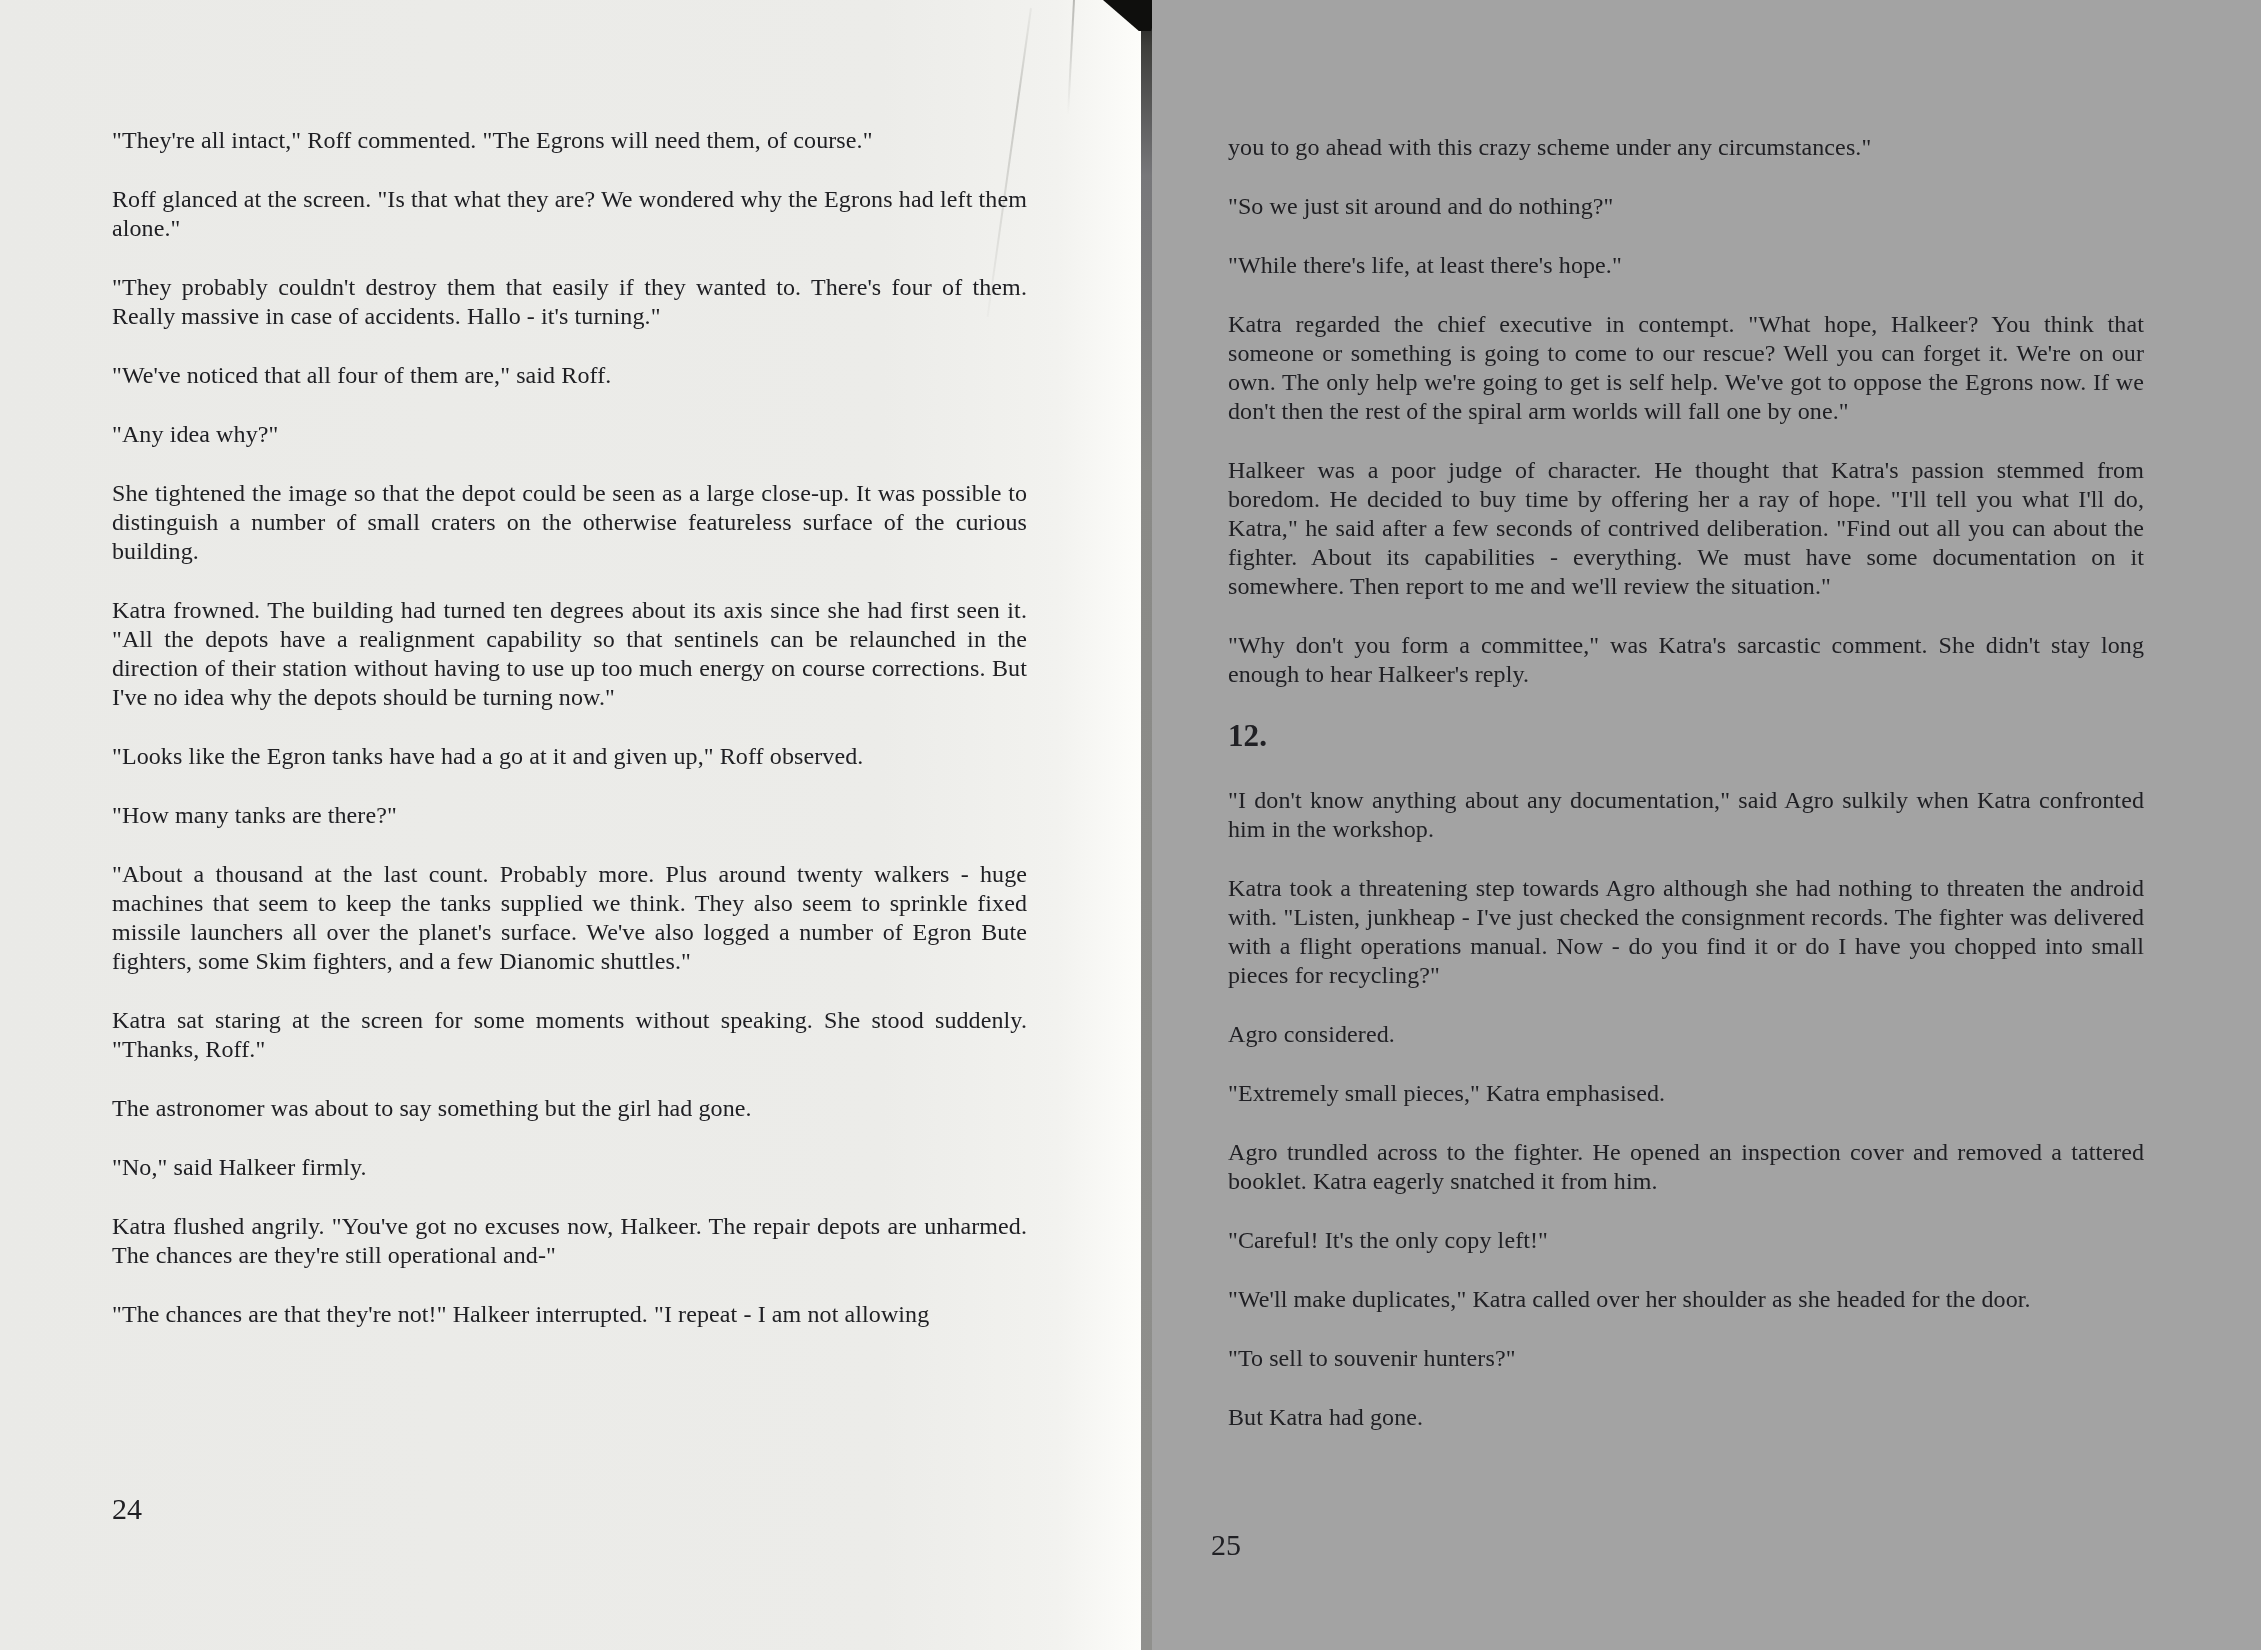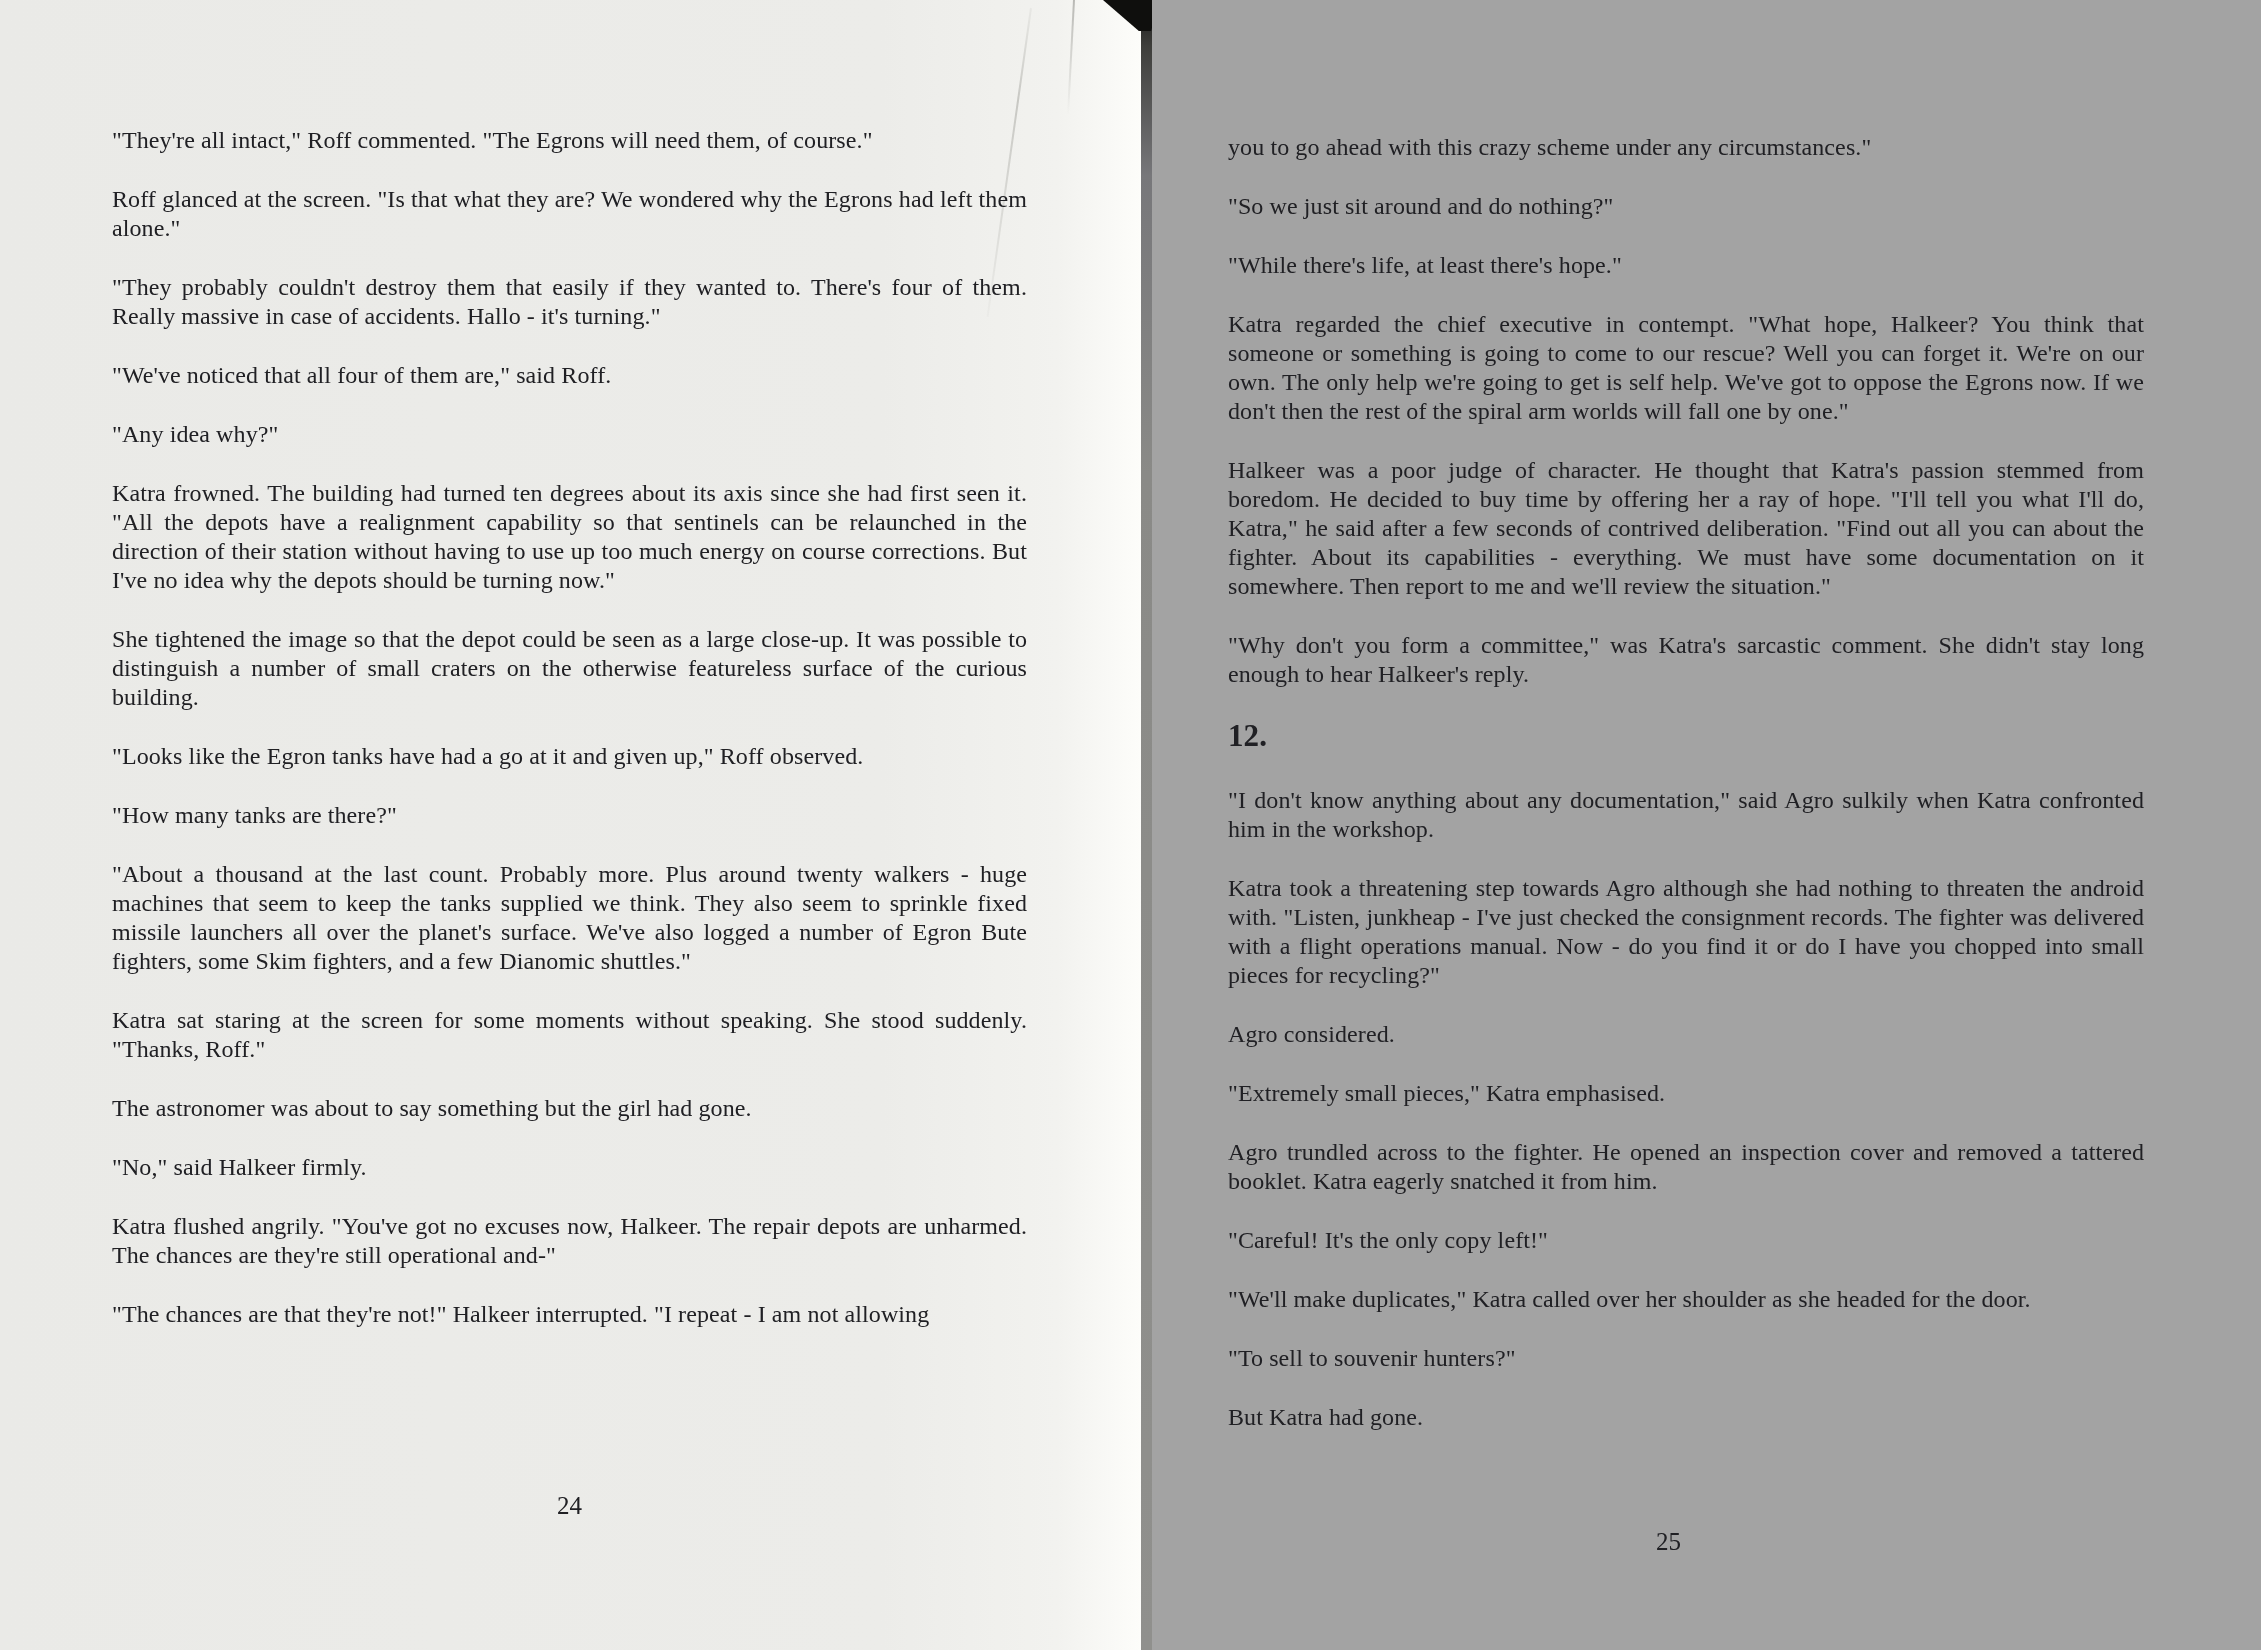--- a/index.html
+++ b/index.html
@@ -53,42 +53,42 @@
   .chapter-heading {
     font-size: 31px;
     line-height: 33px;
     font-weight: bold;
     margin: 13.5px 0 34px 0;
     text-align: left;
   }
   .page-number {
     position: absolute;
     width: 915px;
-    text-align: center;
-    font-size: 25px;
+    text-align: left;
+    font-size: 30px;
     font-family: Liberation Serif, serif;
   }
   .pn-left  { left: 112px;  top: 1492px; }
 </style>
 </head>
 <body>
 
 <div class="canvas">
 
   <div class="page page-left">
     <div class="crease-1"></div>
     <div class="crease-2"></div>
     <div class="text-column col-left">
         <p class="para">"They're all intact," Roff commented. "The Egrons will need them, of course."</p>
         <p class="para">Roff glanced at the screen. "Is that what they are? We wondered why the Egrons had left them alone."</p>
         <p class="para">"They probably couldn't destroy them that easily if they wanted to. There's four of them. Really massive in case of accidents. Hallo - it's turning."</p>
         <p class="para">"We've noticed that all four of them are," said Roff.</p>
         <p class="para">"Any idea why?"</p>
+        <p class="para">She tightened the image so that the depot could be seen as a large close-up. It was possible to distinguish a number of small craters on the otherwise featureless surface of the curious building.</p>
         <p class="para">Katra frowned. The building had turned ten degrees about its axis since she had first seen it. "All the depots have a realignment capability so that sentinels can be relaunched in the direction of their station without having to use up too much energy on course corrections. But I've no idea why the depots should be turning now."</p>
-        <p class="para">She tightened the image so that the depot could be seen as a large close-up. It was possible to distinguish a number of small craters on the otherwise featureless surface of the curious building.</p>
         <p class="para">"Looks like the Egron tanks have had a go at it and given up," Roff observed.</p>
         <p class="para">"How many tanks are there?"</p>
         <p class="para">"About a thousand at the last count. Probably more. Plus around twenty walkers - huge machines that seem to keep the tanks supplied we think. They also seem to sprinkle fixed missile launchers all over the planet's surface. We've also logged a number of Egron Bute fighters, some Skim fighters, and a few Dianomic shuttles."</p>
         <p class="para">Katra sat staring at the screen for some moments without speaking. She stood suddenly. "Thanks, Roff."</p>
         <p class="para">The astronomer was about to say something but the girl had gone.</p>
         <p class="para">"No," said Halkeer firmly.</p>
         <p class="para">Katra flushed angrily. "You've got no excuses now, Halkeer. The repair depots are unharmed. The chances are they're still operational and-"</p>
         <p class="para">"The chances are that they're not!" Halkeer interrupted. "I repeat - I am not allowing</p>
       </div>
     <div class="page-number pn-left">24</div>

